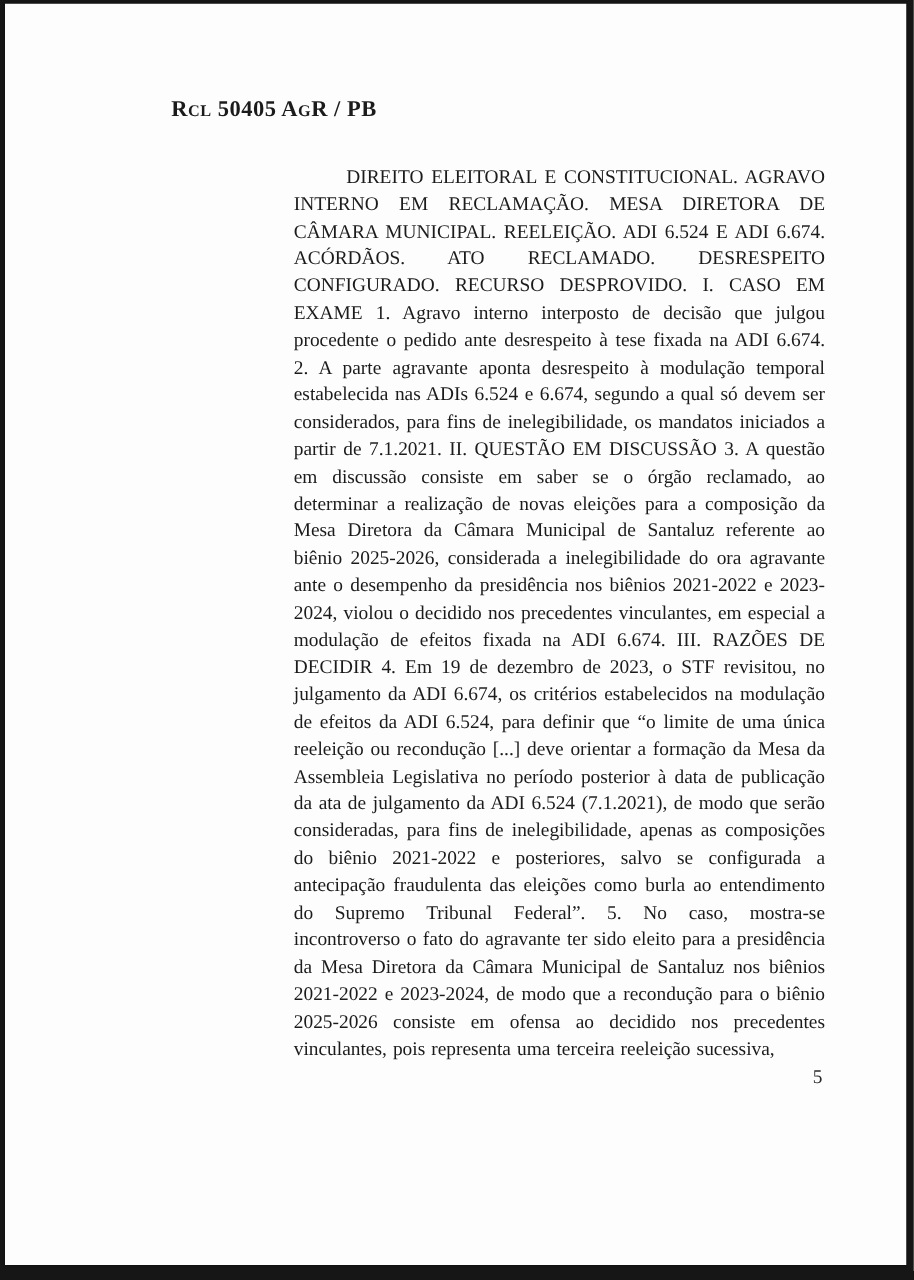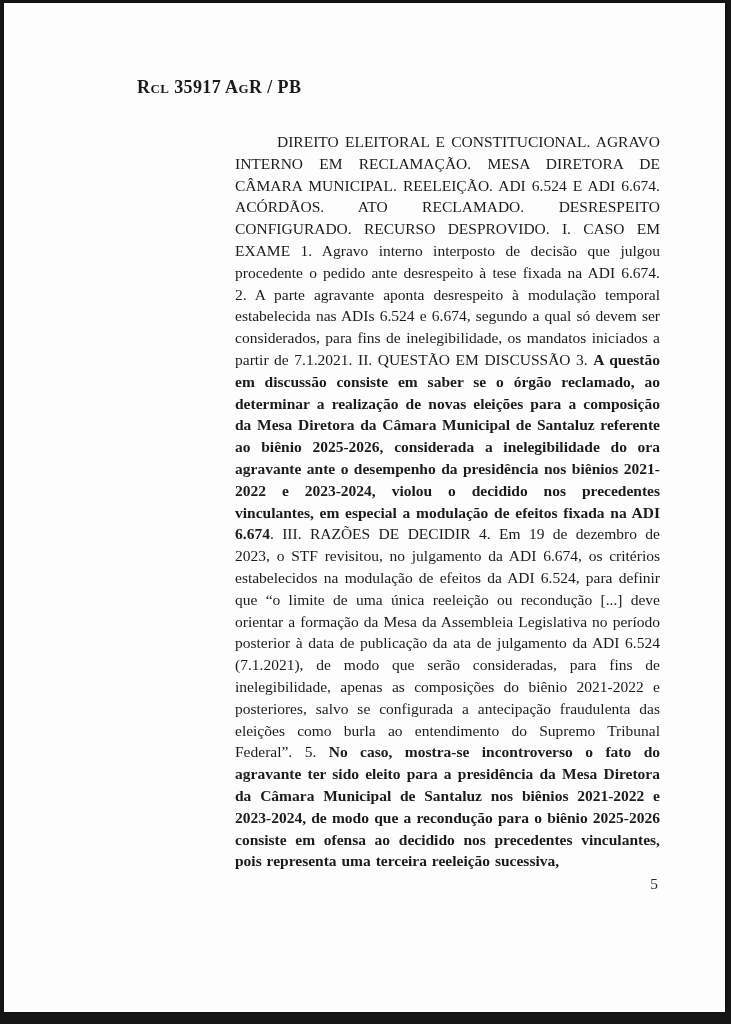--- a/index.html
+++ b/index.html
@@ -39,33 +39,33 @@
   }
   .ementa{
     margin:0;
     color:var(--ink);
     font-size:15.5px;
     line-height:21.8px;
     text-align:justify;
     text-indent:42px;
     word-spacing:1px;
   }
-  .ementa .bold{font-weight:bold;}
+  .ementa .bold{font-weight:normal;}
   .page-number{
     margin-top:1px;
     text-align:right;
     padding-right:2px;
     color:#2a2a2a;
     font-size:15.5px;
     line-height:21.8px;
   }
 </style>
 </head>
 <body>
 
 <div class="page">
-  <div class="case-header">Rcl 35917 AgR / PB</div>
+  <div class="case-header">Rcl 50405 AgR / PB</div>
 
   <div class="text-block">
     <p class="ementa"><span>DIREITO ELEITORAL E CONSTITUCIONAL. AGRAVO INTERNO EM RECLAMAÇÃO. MESA DIRETORA DE CÂMARA MUNICIPAL. REELEIÇÃO. ADI 6.524 E ADI 6.674. ACÓRDÃOS. ATO RECLAMADO. DESRESPEITO CONFIGURADO. RECURSO DESPROVIDO. I. CASO EM EXAME 1. Agravo interno interposto de decisão que julgou procedente o pedido ante desrespeito à tese fixada na ADI 6.674. 2. A parte agravante aponta desrespeito à modulação temporal estabelecida nas ADIs 6.524 e 6.674, segundo a qual só devem ser considerados, para fins de inelegibilidade, os mandatos iniciados a partir de 7.1.2021. II. QUESTÃO EM DISCUSSÃO 3. </span><span class="bold">A questão em discussão consiste em saber se o órgão reclamado, ao determinar a realização de novas eleições para a composição da Mesa Diretora da Câmara Municipal de Santaluz referente ao biênio 2025-2026, considerada a inelegibilidade do ora agravante ante o desempenho da presidência nos biênios 2021-2022 e 2023-2024, violou o decidido nos precedentes vinculantes, em especial a modulação de efeitos fixada na ADI 6.674</span><span>. III. RAZÕES DE DECIDIR 4. Em 19 de dezembro de 2023, o STF revisitou, no julgamento da ADI 6.674, os critérios estabelecidos na modulação de efeitos da ADI 6.524, para definir que “o limite de uma única reeleição ou recondução [...] deve orientar a formação da Mesa da Assembleia Legislativa no período posterior à data de publicação da ata de julgamento da ADI 6.524 (7.1.2021), de modo que serão consideradas, para fins de inelegibilidade, apenas as composições do biênio 2021-2022 e posteriores, salvo se configurada a antecipação fraudulenta das eleições como burla ao entendimento do Supremo Tribunal Federal”. 5. </span><span class="bold">No caso, mostra-se incontroverso o fato do agravante ter sido eleito para a presidência da Mesa Diretora da Câmara Municipal de Santaluz nos biênios 2021-2022 e 2023-2024, de modo que a recondução para o biênio 2025-2026 consiste em ofensa ao decidido nos precedentes vinculantes, pois representa uma terceira reeleição sucessiva,</span></p>
     <div class="page-number">5</div>
   </div>
 </div>
 
 </body></html>

